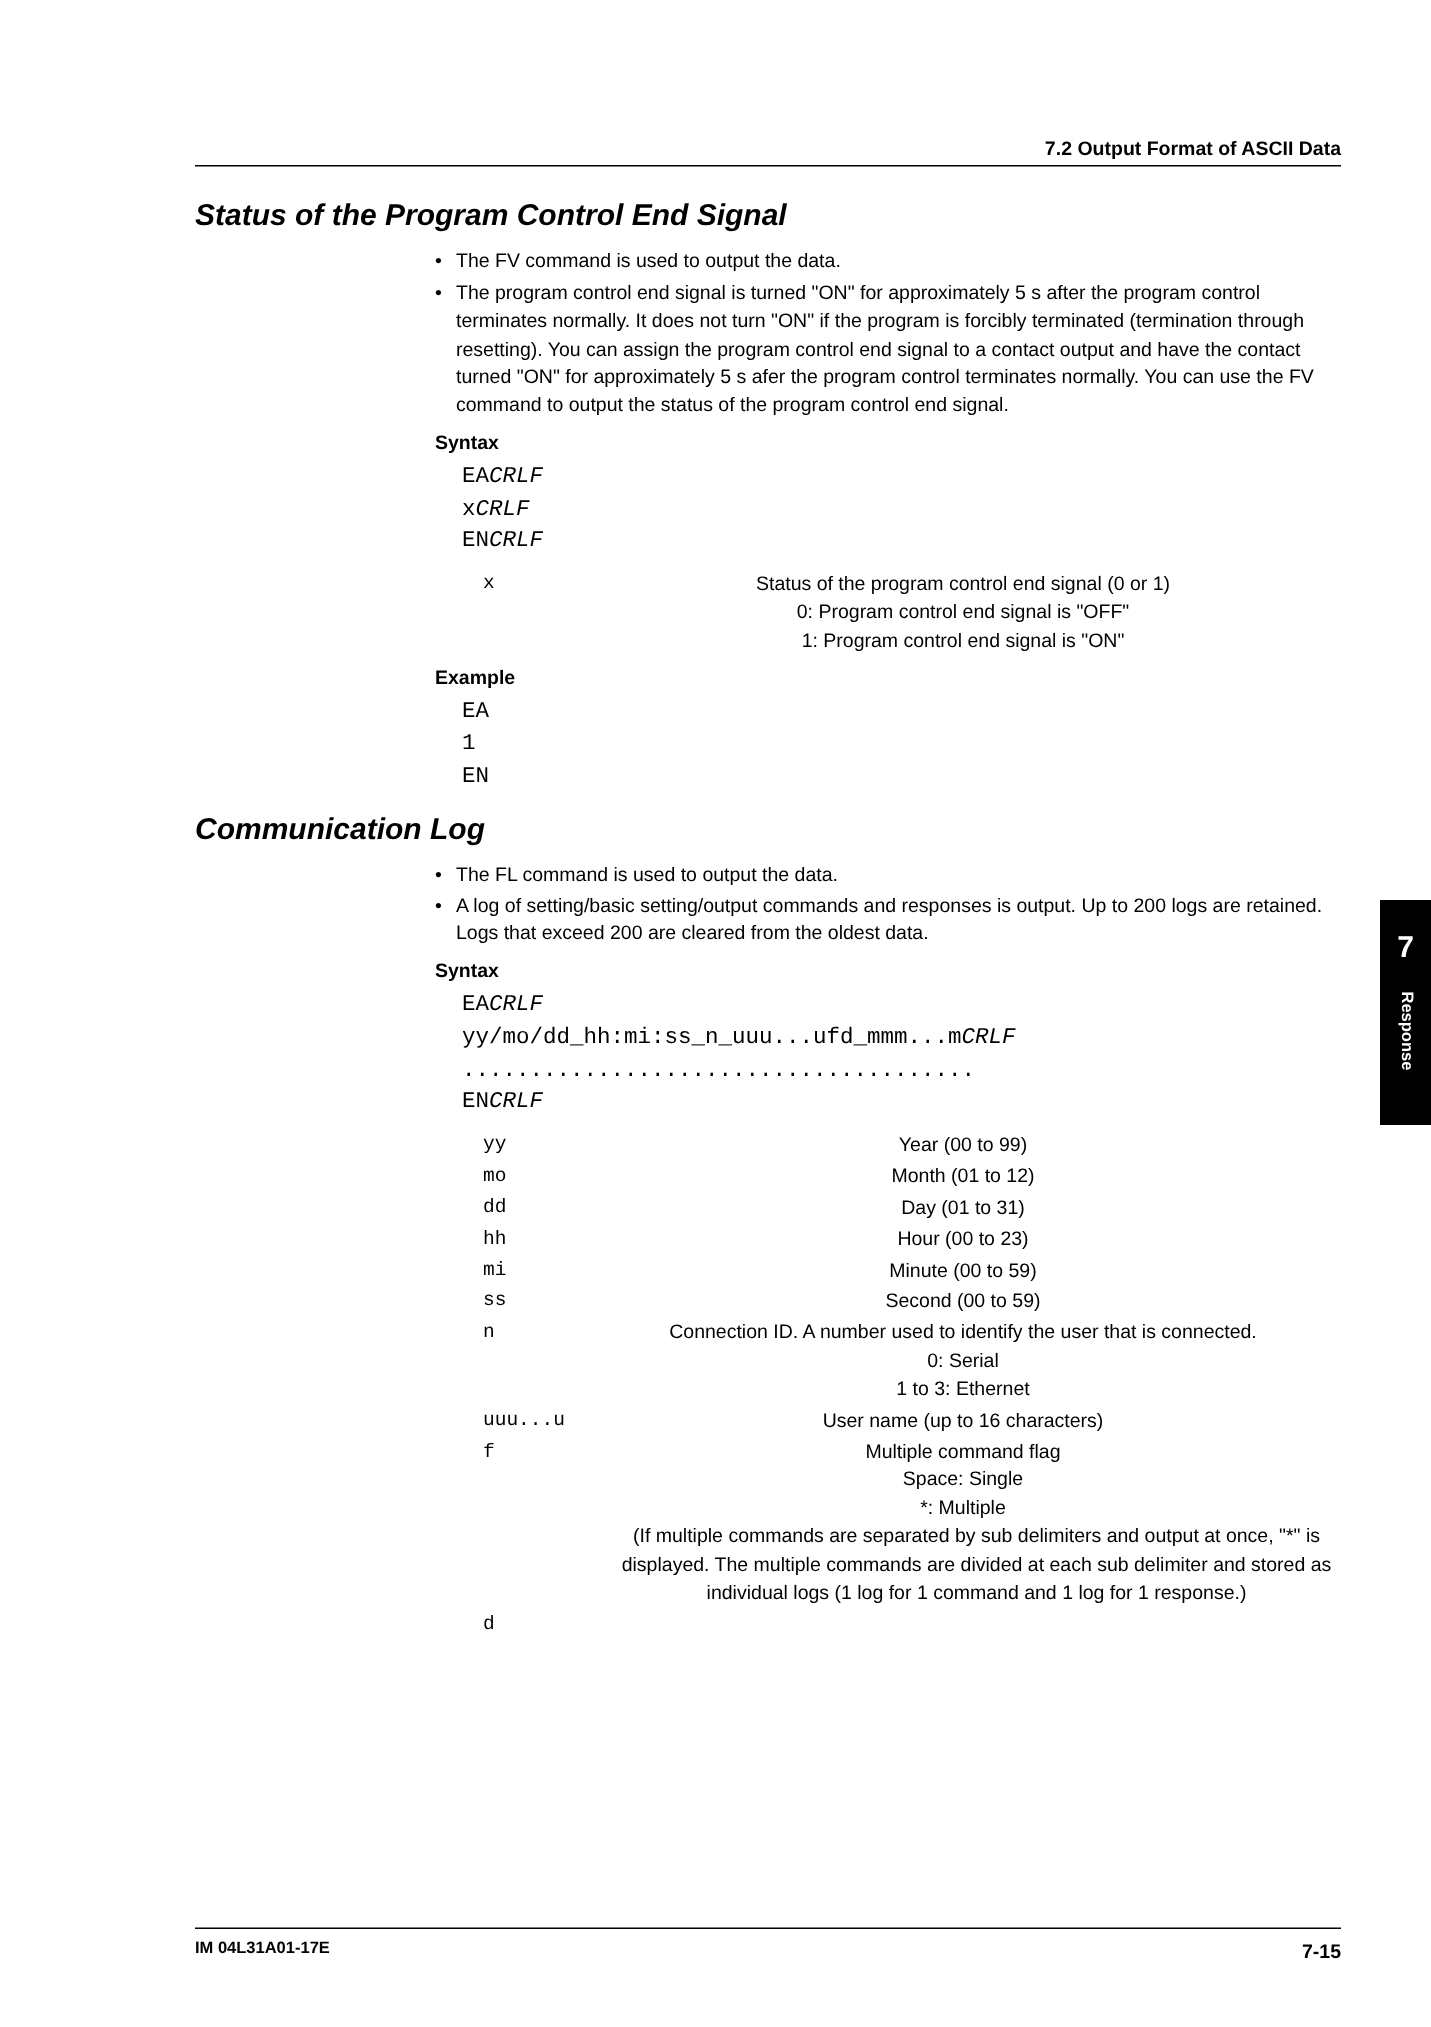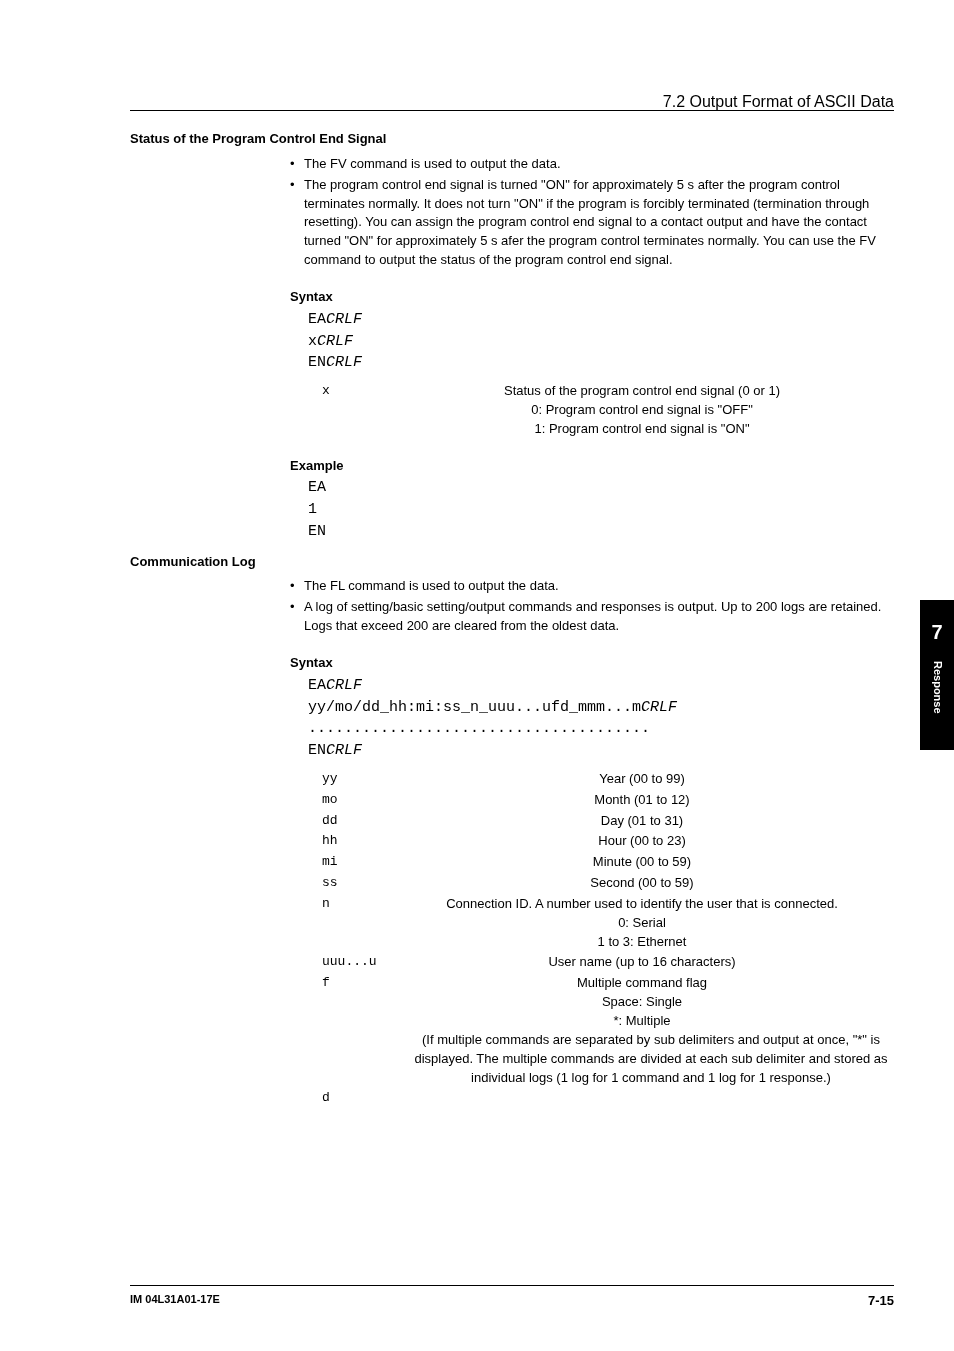--- a/index.html
+++ b/index.html
@@ -11,43 +11,44 @@
     width: 954px;
     height: 1351px;
     position: relative;
     padding: 90px 60px 50px 130px;
     line-height: 1.45;
   }
   .header-right {
     position: absolute;
     top: 90px;
     right: 60px;
-    font-weight: normal;
-    font-size: 16px;
+    font-weight: bold;
+    font-size: 13px;
   }
   .rule-top {
     position: absolute;
     top: 110px;
     left: 130px;
     right: 60px;
     border-top: 1px solid #000;
   }
   .content { margin-top: 40px; }
   .h2 {
     font-weight: bold;
-    font-size: 13px;
+    font-size: 20px;
     margin-bottom: 6px;
+    font-style: italic;
   }
   .body-block { margin-left: 160px; }
   .bullet-row { display: flex; margin-bottom: 2px; }
   .bullet-dot { width: 14px; flex-shrink: 0; }
   .bullet-text { flex: 1; }
   .sub-h {
     font-weight: bold;
-    margin-top: 18px;
+    margin-top: 6px;
     margin-bottom: 2px;
   }
   .mono {
     font-family: "Courier New", monospace;
     font-size: 15px;
     white-space: pre;
     margin-left: 18px;
   }
   .param-table { margin-left: 18px; }
   .param-row { display: flex; margin-bottom: 2px; }

